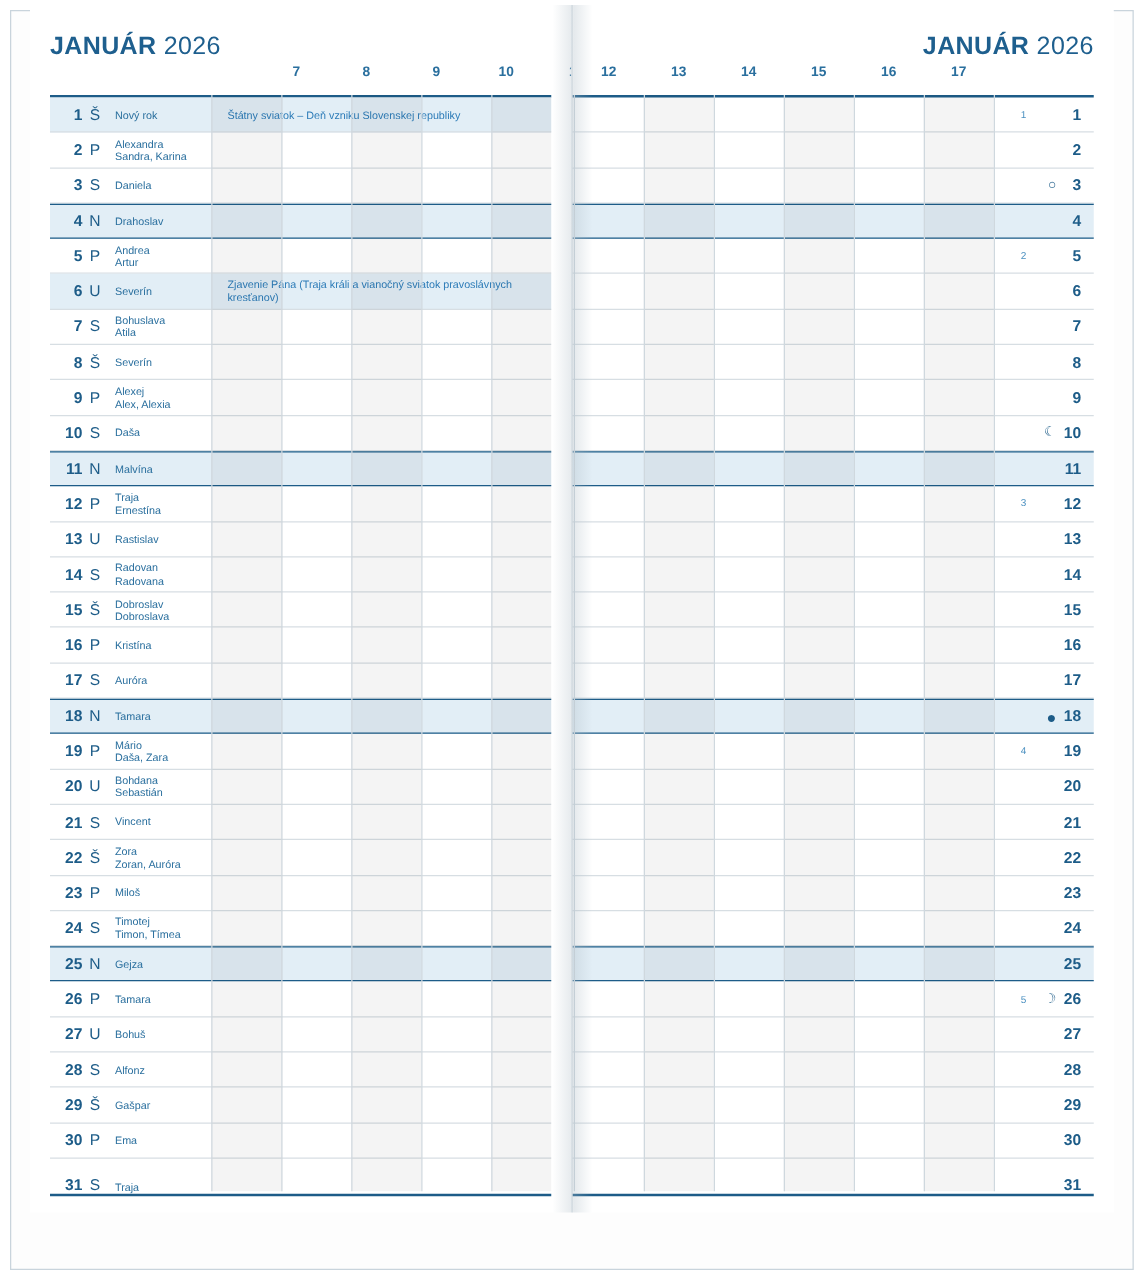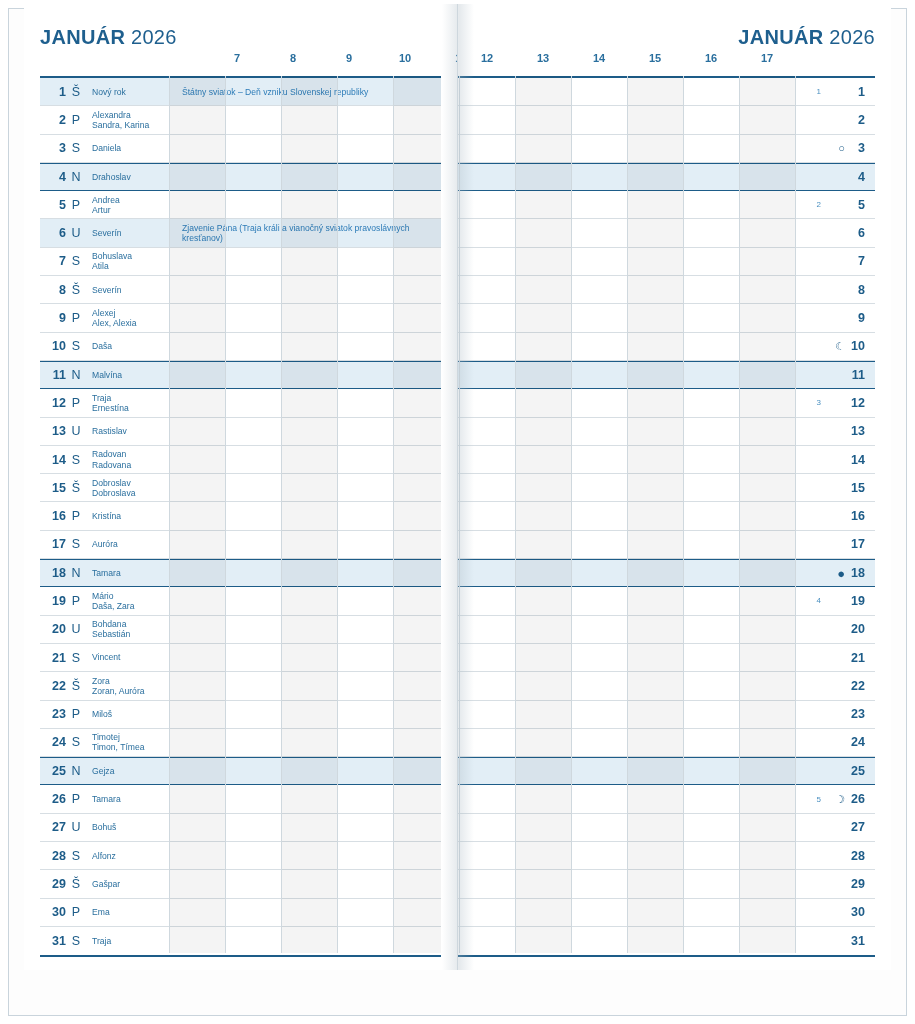--- a/index.html
+++ b/index.html
@@ -108,21 +108,21 @@
     border-bottom: 2px solid #1d5c88;
   }
   .row {
     position: relative;
     height: 28.3px;
     border-bottom: 1px solid #d7dee3;
     box-sizing: border-box;
     display: flex;
     align-items: center;
   }
-  .row:last-child { border-bottom: none; }
+  .row:last-child { border-bottom: none; align-items: flex-end; }
   .row.sun {
     background: #e2eef6;
     border-top: 1px solid #1d5c88;
     border-bottom: 1px solid #1d5c88;
   }
   .row.holiday { background: #e2eef6; }
 
   .daynum {
     width: 26px;
     text-align: right;

